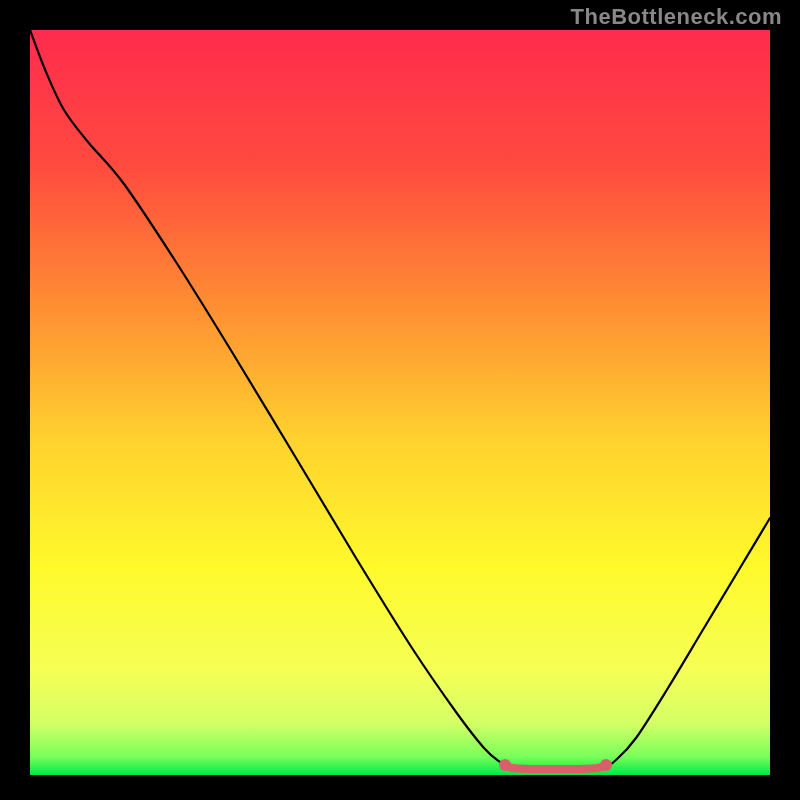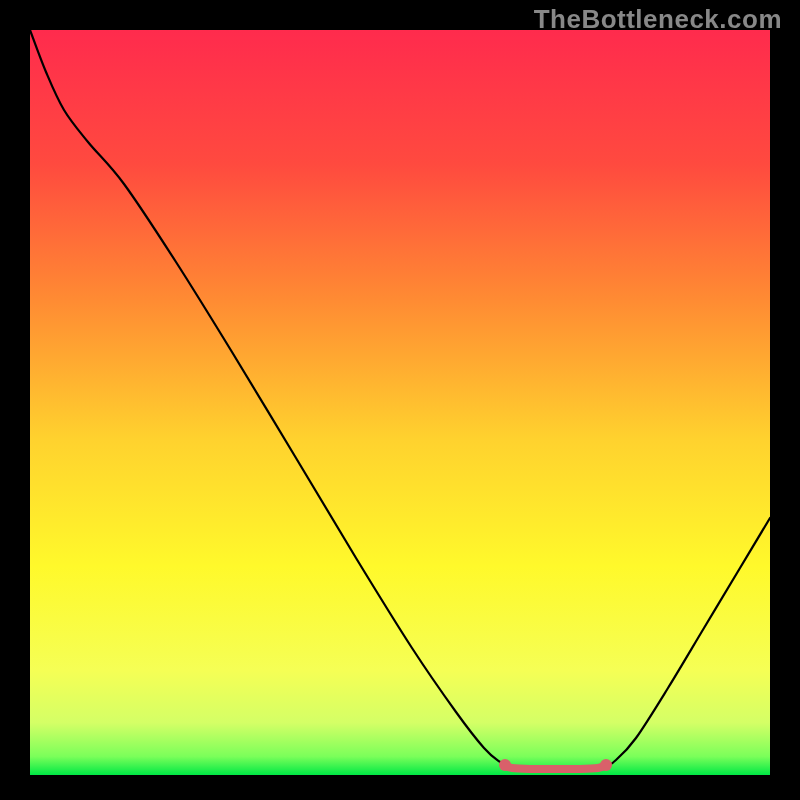--- a/index.html
+++ b/index.html
@@ -13,21 +13,21 @@
   .container {
     position: relative;
     width: 800px;
     height: 800px;
   }
   .watermark {
     position: absolute;
     top: 4px;
     right: 18px;
     font-family: Arial, Helvetica, sans-serif;
-    font-size: 26px;
+    font-size: 22px;
     font-weight: bold;
     color: #888888;
     letter-spacing: 0.5px;
     z-index: 10;
   }
   svg {
     position: absolute;
     top: 0;
     left: 0;
   }

